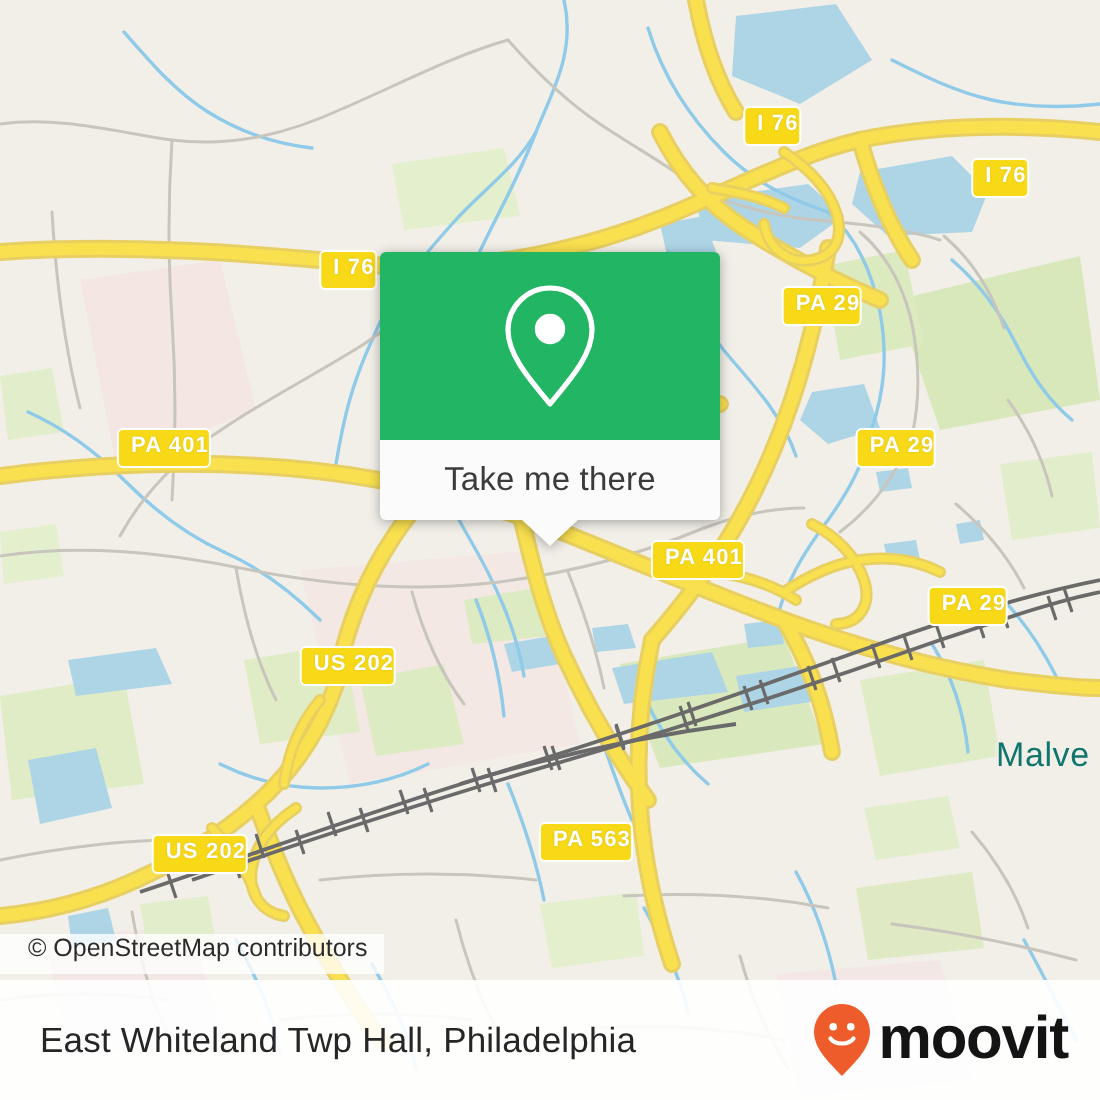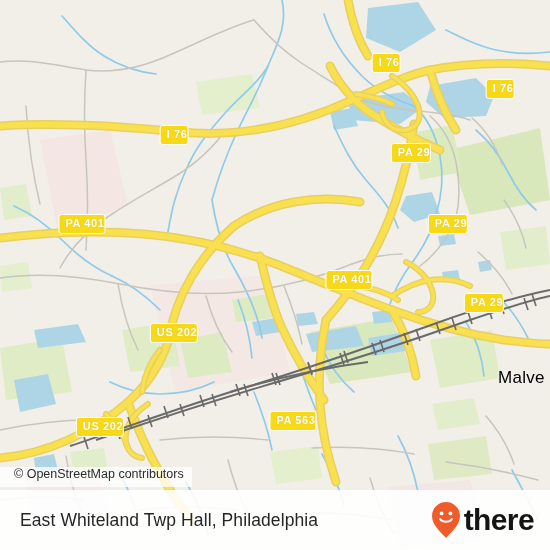--- a/index.html
+++ b/index.html
@@ -39,21 +39,21 @@
     line-height: 1;
     padding: 3px 0 4px 6px;
     white-space: nowrap;
     text-shadow: 0 0 1px rgba(120,100,0,0.25);
     box-sizing: border-box;
     transform: translate(-50%, -50%);
   }
   
   .place-label {
     position: absolute;
-    color: #000000;
+    color: #0f766e;
     font-size: 17px;
     letter-spacing: 0.3px;
     white-space: nowrap;
     text-shadow:
       1px 0 2px #f2efe9, -1px 0 2px #f2efe9,
       0 1px 2px #f2efe9, 0 -1px 2px #f2efe9;
   }
 
   
   #callout {
@@ -370,29 +370,41 @@
     <div class="shield" style="left:82px;top:224px;">PA 401</div>
     <div class="shield" style="left:349px;top:280px;">PA 401</div>
     <div class="shield" style="left:484px;top:303px;">PA 29</div>
     <div class="shield" style="left:174px;top:333px;">US 202</div>
     <div class="shield" style="left:100px;top:427px;">US 202</div>
     <div class="shield" style="left:293px;top:421px;">PA 563</div>
 
     <div class="place-label" style="left:498px;top:368px;">Malve</div>
   </div>
 
+  <div id="callout">
+    <div id="callout-top">
+      <svg width="54" height="66" viewBox="0 0 54 66">
+        <path d="M27 4 C15.4 4 6 13.4 6 25 C6 39 20 53 27 62 C34 53 48 39 48 25 C48 13.4 38.6 4 27 4 Z" fill="none" stroke="#ffffff" stroke-width="2.6" stroke-linejoin="round"></path>
+        <circle cx="27" cy="24.5" r="7.6" fill="#ffffff"></circle>
+      </svg>
+    </div>
+    <div id="callout-bottom">
+      <span id="callout-label">Take me there</span>
+    </div>
+    <div id="callout-tail"></div>
+  </div>
 
   <div id="attribution">© OpenStreetMap contributors</div>
 
   <div id="footer">
     <div id="footer-title">East Whiteland Twp Hall, Philadelphia</div>
     <div id="brand">
       <svg width="30" height="38" viewBox="0 0 30 38">
         <path d="M15 1 C7.3 1 1 7.3 1 15 C1 24 10 31.5 15 37 C20 31.5 29 24 29 15 C29 7.3 22.7 1 15 1 Z" fill="#ef5c2b"></path>
         <circle cx="10.6" cy="12.4" r="1.9" fill="#ffffff"></circle>
         <circle cx="19.4" cy="12.4" r="1.9" fill="#ffffff"></circle>
         <path d="M9.2 18.2 C11.4 21.6 18.6 21.6 20.8 18.2" fill="none" stroke="#ffffff" stroke-width="2.1" stroke-linecap="round"></path>
       </svg>
-      <span id="brand-wordmark">there</span>
+      <span id="brand-wordmark">moovit</span>
     </div>
   </div>
 
 </div>
 
 </body></html>

